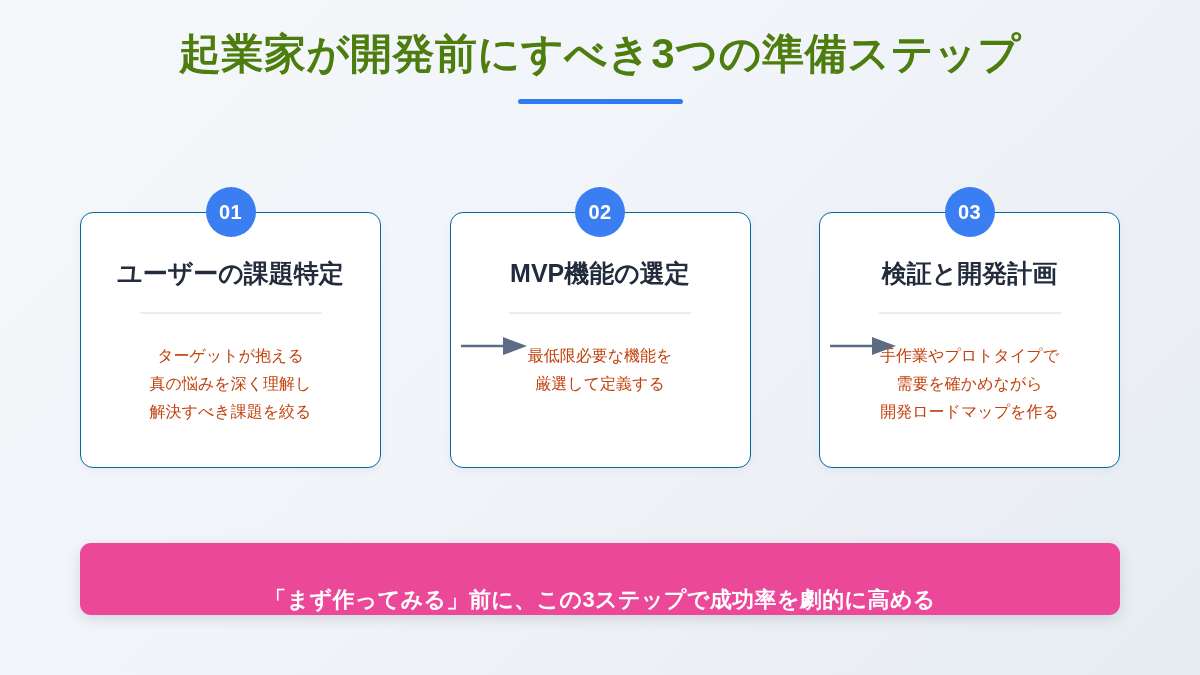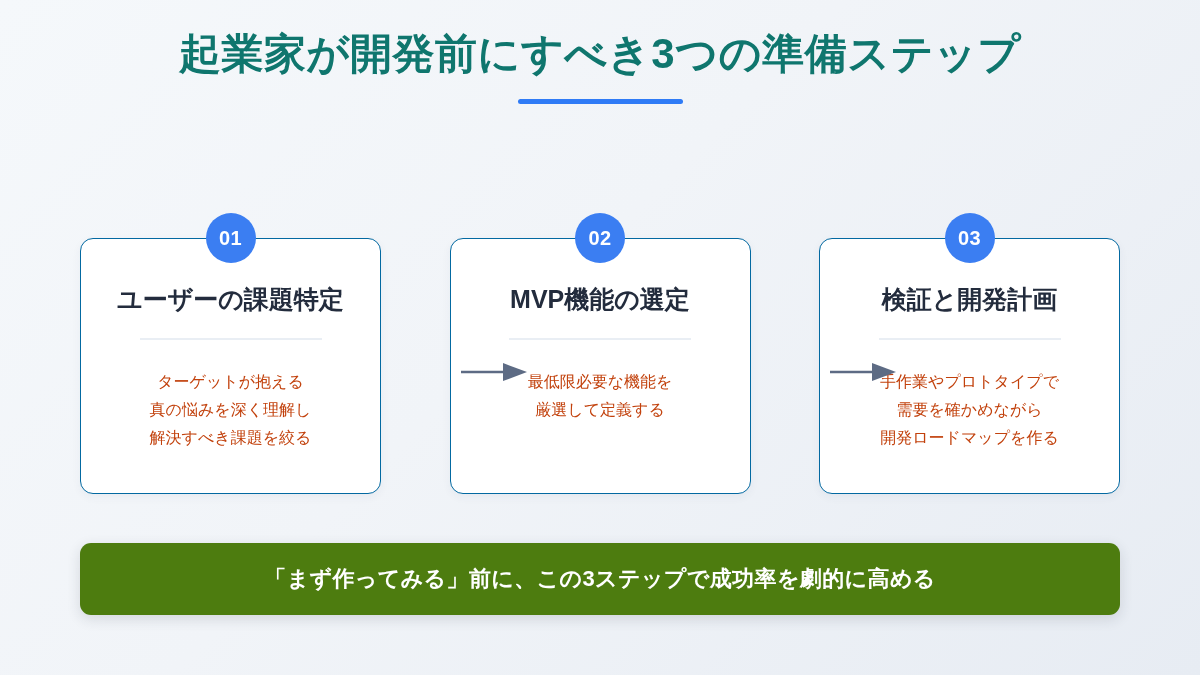--- a/index.html
+++ b/index.html
@@ -27,36 +27,36 @@
     top: 28px;
     left: 0;
     width: 1200px;
     text-align: center;
   }
   .title {
     margin: 0;
     font-size: 42px;
     font-weight: 700;
     letter-spacing: 0.5px;
-    color: #0f766e;
+    color: #4d7c0f;
     line-height: 1.25;
     white-space: nowrap;
   }
   .title-underline {
     margin: 18px auto 0 auto;
     width: 165px;
     height: 5px;
     border-radius: 3px;
     background: #2f7bf6;
   }
 
   
   .steps {
     position: absolute;
-    top: 238px;
+    top: 212px;
     left: 80px;
     width: 1040px;
     height: 256px;
     display: flex;
     align-items: center;
     justify-content: space-between;
     gap: 28px;
   }
 
   .card-wrap {
@@ -133,24 +133,24 @@
   .arrow-2 { left: 750px; }
 
   
   .footer-banner {
     position: absolute;
     left: 80px;
     top: 543px;
     width: 1040px;
     height: 72px;
     box-sizing: border-box;
-    background: #4d7c0f;
+    background: #ec4899;
     border-radius: 11px;
     display: flex;
-    align-items: center;
+    align-items: flex-end;
     justify-content: center;
     box-shadow: 0 4px 14px rgba(34, 43, 60, 0.14);
   }
   .footer-text {
     color: #ffffff;
     font-size: 22px;
     font-weight: 700;
     letter-spacing: 0.4px;
     white-space: nowrap;
   }

